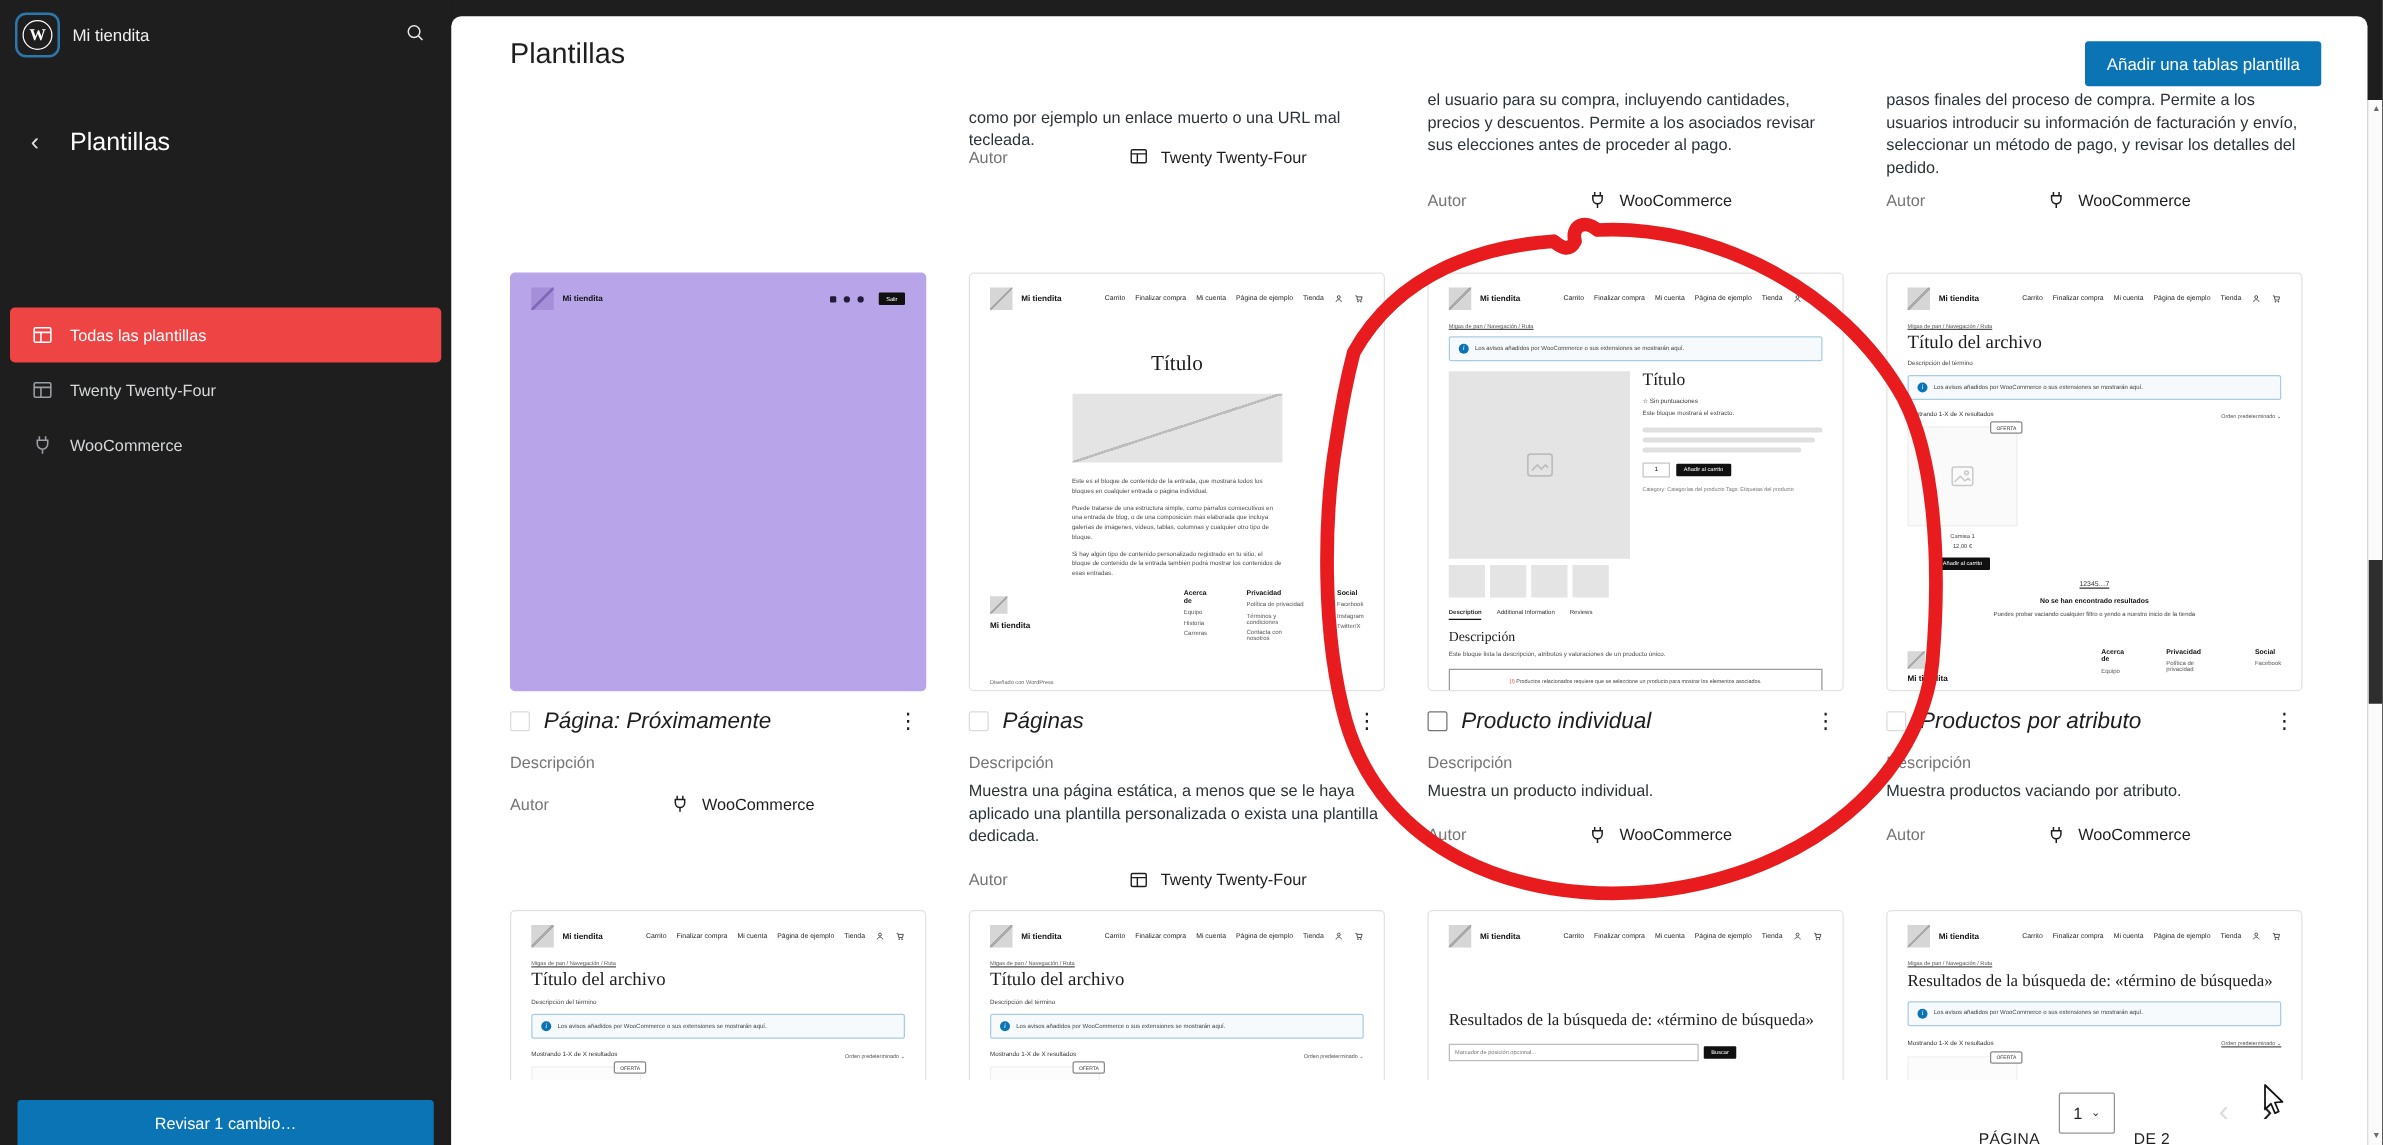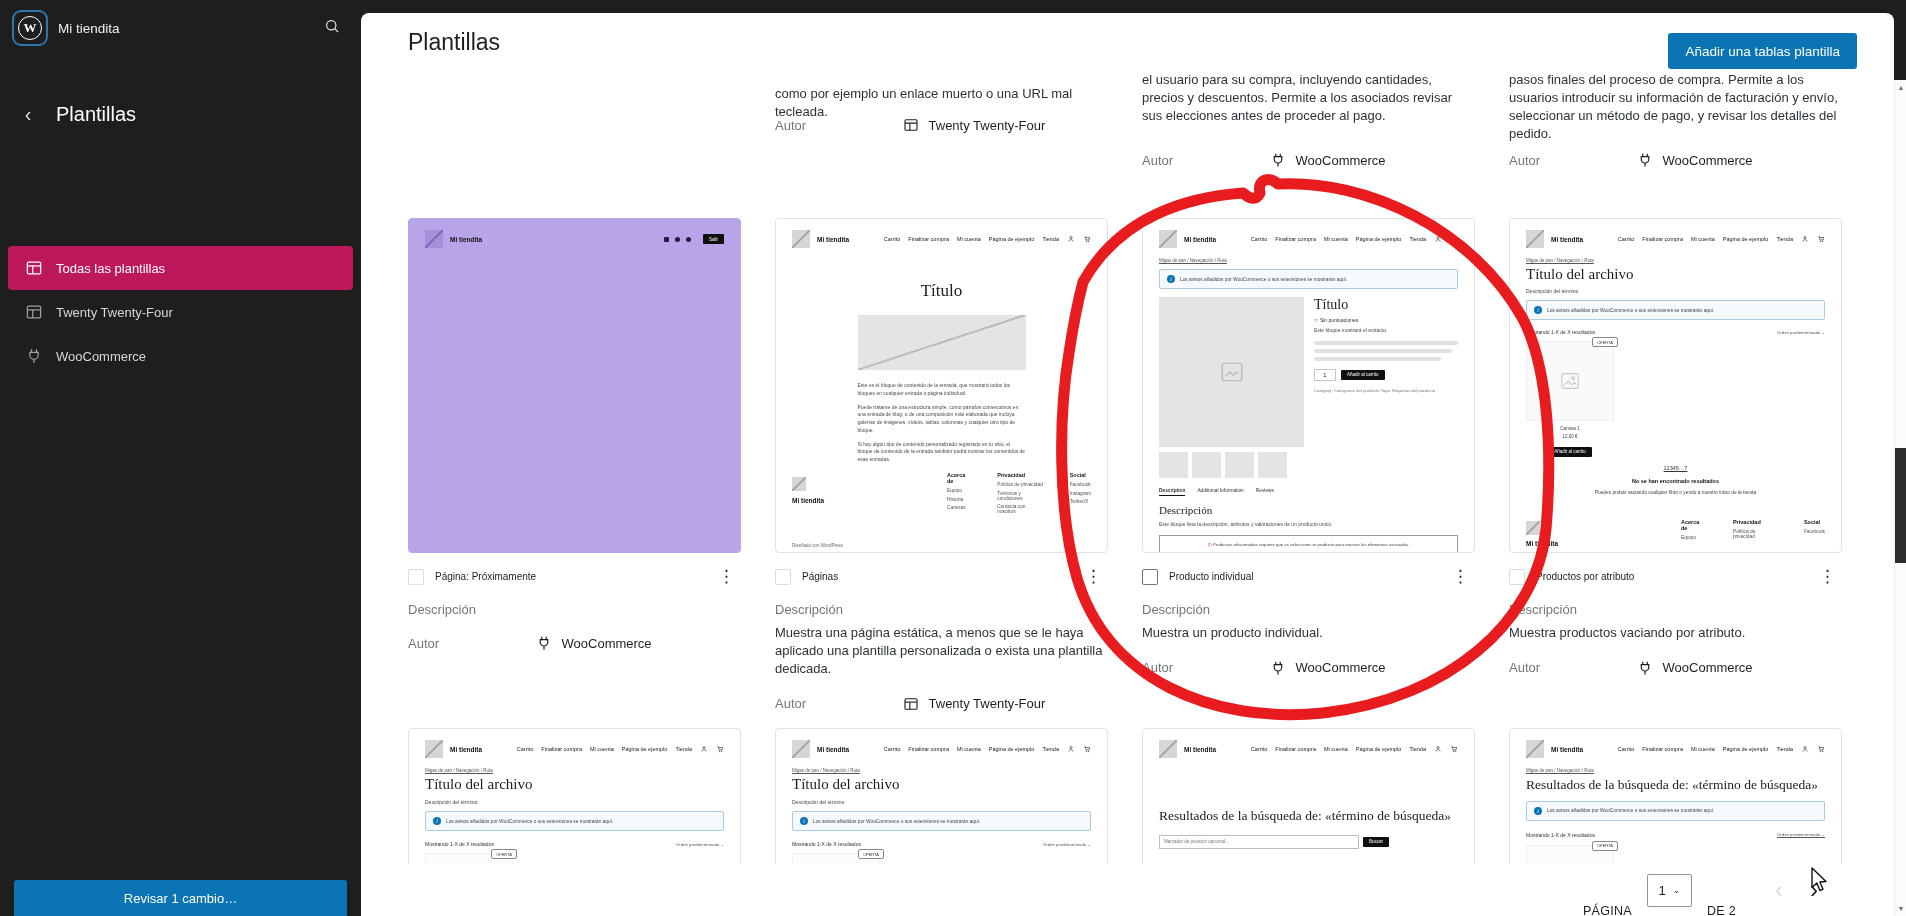--- a/index.html
+++ b/index.html
@@ -14,42 +14,42 @@
   .wp-logo-inner { width:24px; height:24px; border:1.8px solid #fff; border-radius:50%; display:flex; align-items:center; justify-content:center; font-family:"Liberation Serif",serif; font-size:13px; font-weight:bold; color:#fff; }
   .sb-site { margin-left:10px; font-size:13.5px; color:#f0f0f0; }
   .sb-search { margin-left:auto; width:34px; height:34px; display:flex; align-items:center; justify-content:center; border-radius:4px; cursor:pointer; }
   .sb-head { position:absolute; left:14px; top:100px; display:flex; align-items:center; gap:14px; }
   .sb-back { width:28px; height:28px; display:flex; align-items:center; justify-content:center; color:#e0e0e0; font-size:20px; cursor:pointer; }
   .sb-title { font-size:20px; font-weight:500; color:#fff; }
   .sb-desc { position:absolute; left:24px; top:157px; width:312px; font-size:13px; line-height:1.62; color:#b4b9be; }
   .sb-nav { position:absolute; left:8px; right:8px; top:246px; }
   .sb-item { display:flex; align-items:center; gap:12px; height:44px; padding:0 16px; border-radius:4px; font-size:13px; color:#d5d7d9; cursor:pointer; }
   .sb-item .sb-ico { color:#9ca0a5; display:flex; }
-  .sb-item.active { background:#be185d; color:#fff; }
+  .sb-item.active { background:#ef4444; color:#fff; }
   .sb-item.active .sb-ico { color:#fff; }
   .sb-footer-btn { position:absolute; left:14px; right:14px; bottom:0; height:36px; background:#0a74b4; color:#fff; border:none; border-radius:3px 3px 0 0; font-size:13px; font-family:"Liberation Sans",sans-serif; cursor:pointer; }
 
   
   .panel { position:absolute; left:361px; top:13px; width:1533px; height:903px; background:#fff; border-radius:8px 8px 0 0; overflow:hidden; }
   .page-title { position:absolute; left:47px; top:16px; font-size:23px; font-weight:500; color:#1e1e1e; }
   .add-btn { position:absolute; right:37px; top:20px; height:36px; padding:0 17px; background:#0a74b4; color:#fff; border:none; border-radius:3px; font-size:13.5px; font-family:"Liberation Sans",sans-serif; cursor:pointer; }
 
   .pcol { position:absolute; width:333px; }
   .desc-text { font-size:13px; line-height:1.38; color:#2c3338; }
   .meta-row { display:flex; align-items:center; margin-top:0; }
   .meta-label { width:38%; font-size:13px; color:#757575; }
   .meta-value { display:flex; align-items:center; gap:9px; font-size:13px; color:#1e1e1e; }
   .meta-value .mv-ico { display:flex; color:#1e1e1e; }
 
   .card { position:absolute; width:333px; }
   .preview { width:333px; height:335px; background:#fff; border:1px solid #e2e2e2; border-radius:4px; overflow:hidden; position:relative; cursor:pointer; }
   .cfoot-title { display:flex; align-items:center; gap:11px; margin-top:13px; }
   .cbx { width:16px; height:16px; border:1.5px solid #dcdcde; border-radius:2px; background:#fff; cursor:pointer; flex:none; }
   .cbx.dark { border-color:#757575; }
-  .ctitle { font-size:10px; color:#1e1e1e; cursor:pointer; }
+  .ctitle { font-size:18px; color:#1e1e1e; cursor:pointer;font-style:italic; }
   .kebab { margin-left:auto; color:#1e1e1e; font-size:17px; line-height:1; cursor:pointer; padding:2px 6px; }
   .clabel { margin-top:15px; font-size:13px; color:#757575; }
   .cdesc { margin-top:7px; }
   .cmeta { margin-top:17px; }
 
   
   .mini-header { display:flex; align-items:center; gap:7px; padding:11px 16px 8px 16px; }
   .mini-logo { width:18px; height:18px; flex:none; background:linear-gradient(135deg,#d6d6d6 46%,#a9a9a9 46%,#a9a9a9 54%,#d6d6d6 54%); }
   .mini-site { font-size:6.5px; font-weight:bold; color:#111; white-space:nowrap; }
   .mini-nav { margin-left:auto; display:flex; gap:8px; align-items:center; font-size:5.5px; color:#222; white-space:nowrap; }

